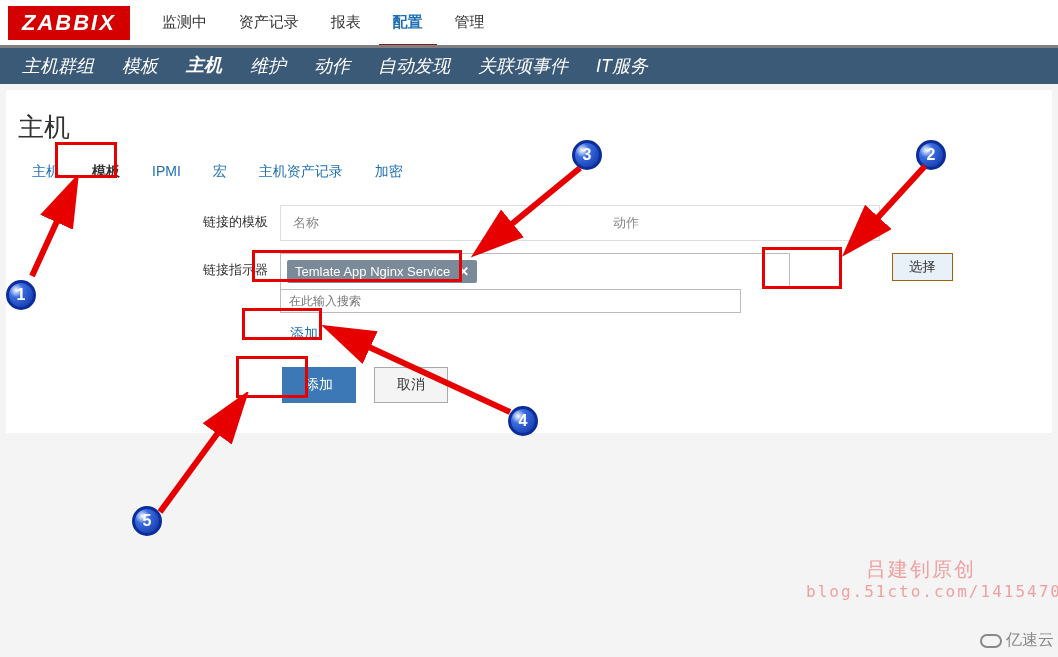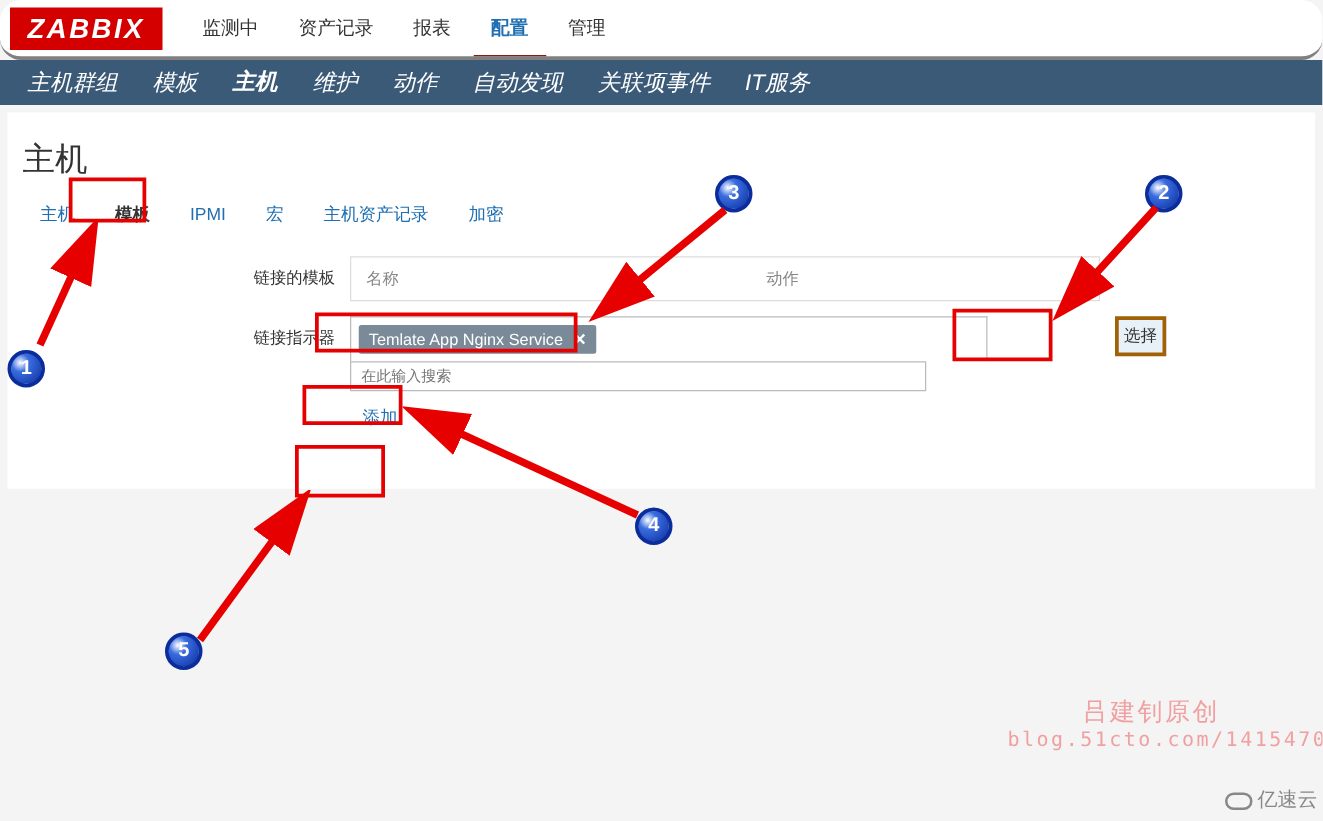--- a/index.html
+++ b/index.html
@@ -1,18 +1,18 @@
 <!DOCTYPE html>
 <html><head>
 <meta charset="utf-8">
 <style>
   * { box-sizing: border-box; margin: 0; padding: 0; }
   body { font-family: Arial, "Microsoft YaHei", sans-serif; font-size: 14px; background: #f4f4f4; position: relative; width: 1058px; height: 657px; overflow: hidden; }
 
-  .topbar { background: #fff; border-bottom: 3px solid #808080; display: flex; align-items: center; padding: 0 8px; height: 48px; border-radius: 17px; }
+  .topbar { background: #fff; border-bottom: 3px solid #808080; display: flex; align-items: center; padding: 0 8px; height: 48px; }
   .logo { background: #d40000; color: #fff; font-weight: bold; font-style: italic; font-size: 22px; padding: 4px 14px; letter-spacing: 2px; margin-right: 18px; }
   .topnav a { color: #333; text-decoration: none; padding: 12px 14px; display: inline-block; font-size: 15px; text-align: right; }
   .topnav a.active { color: #1f6fb2; border-bottom: 1px solid #7f1d1d; font-weight: bold; }
 
   .subbar { background: #3b5a77; color: #fff; display: flex; align-items: center; padding: 0 8px; height: 36px; }
   .subbar a { color: #fff; text-decoration: none; padding: 24px 14px; font-size: 18px; display:inline-block;font-style:italic; }
   .subbar a.active { border-bottom: 3px solid #fff; font-weight: bold; }
 
   .content { background: #fff; margin: 6px; padding: 12px 12px 30px 12px; position: relative; }
   .page-title { font-size: 26px; color: #333; padding: 8px 0 12px 0; }
@@ -27,21 +27,21 @@
   .linked-table { border: 1px solid #ddd; width: 600px; }
   .linked-table .hd { display: flex; color: #888; font-size: 13px; }
   .linked-table .hd span { padding: 8px 12px; }
   .linked-table .hd span:first-child { width: 320px; }
 
   .indicator-wrap { width: 600px; }
   .multi { border: 1px solid #bbb; border-bottom:none; padding: 6px; display:flex; gap:6px; flex-wrap:wrap;}
   .tag { background: #7a8a99; color: #fff; padding: 4px 8px; border-radius: 2px; font-size: 13px; display:inline-flex; align-items:center; gap:8px;text-align:right;}
   .tag .x { font-weight:bold; cursor:pointer;}
   .search { border:1px solid #bbb; width:100%; padding:4px 8px; font-size:12px; color:#999;}
-  .select-btn { border:3px solid #a16207; background: #e8f0f8; color:#333; padding:4px 4px; margin-left: 12px; cursor:pointer;}
+  .select-btn { border:1px solid #a16207; background: #e8f0f8; color:#333; padding:4px 16px; margin-left: 12px; cursor:pointer;}
   .indicator-side { display:flex; align-items:flex-start;}
   .add-link { color:#1f6fb2; text-decoration:none; padding:6px 10px; display:inline-block;}
   .btn-row { margin-top: 18px; margin-left: 104px;}
   .btn { padding: 8px 22px; font-size:14px; border:1px solid #aaa; cursor:pointer; margin-right:14px;}
   .btn.primary { background:#3b78b5; color:#fff; border-color:#3b78b5;}
   .btn.secondary { background:#f4f4f4; color:#333;}
 
   
   .redbox { position:absolute; border:3px solid #e60000; pointer-events:none;}
   .badge { position:absolute; width:30px; height:30px; border-radius:50%; background: radial-gradient(circle at 30% 30%, #fff 0%, #3a6de0 30%, #0b2d9c 100%); color:#fff; font-weight:bold; display:flex; align-items:center; justify-content:center; border:3px solid #0b2d9c; font-size:16px; pointer-events:none;}
@@ -111,20 +111,24 @@
               </span>
             </div>
             <input class="search" type="text" style="width: 461px;" placeholder="在此输入搜索">
           </div>
           <a class="add-link" href="#" style="margin-top:6px;">添加</a>
         </div>
         <button class="select-btn">选择</button>
       </div>
     </div>
 
+    <div class="btn-row">
+      <button class="btn primary">添加</button>
+      <button class="btn secondary">取消</button>
+    </div>
   </div>
 </div>
 
 <div class="redbox" style="left:55px; top:142px; width:62px; height:36px;"></div>
 <div class="redbox" style="left:762px; top:247px; width:80px; height:42px;"></div>
 <div class="redbox" style="left:252px; top:250px; width:210px; height:32px;"></div>
 <div class="redbox" style="left:242px; top:308px; width:80px; height:32px;"></div>
 <div class="redbox" style="left:236px; top:356px; width:72px; height:42px;"></div>
 
 <div class="badge" style="left:6px; top:280px;">1</div>

